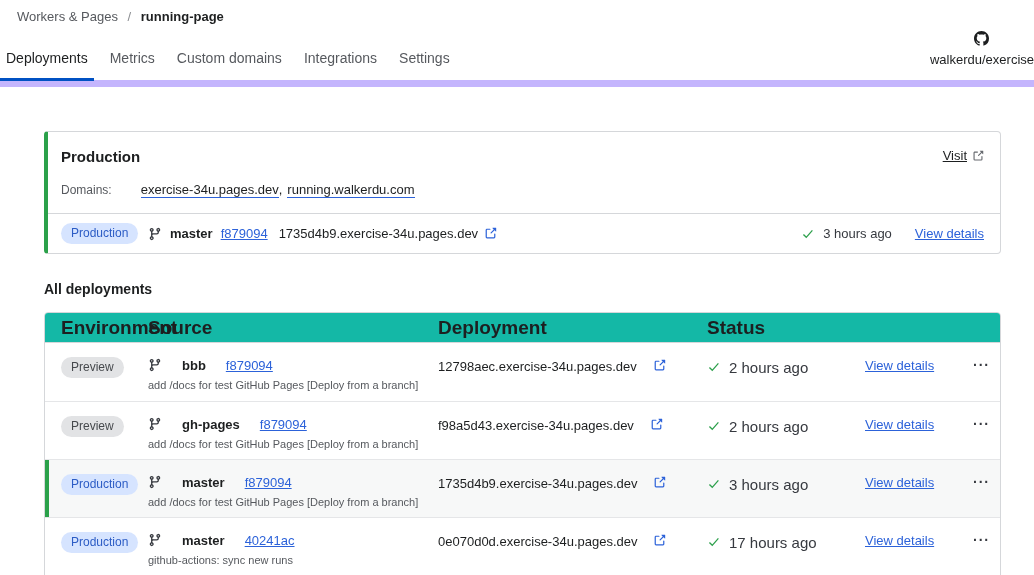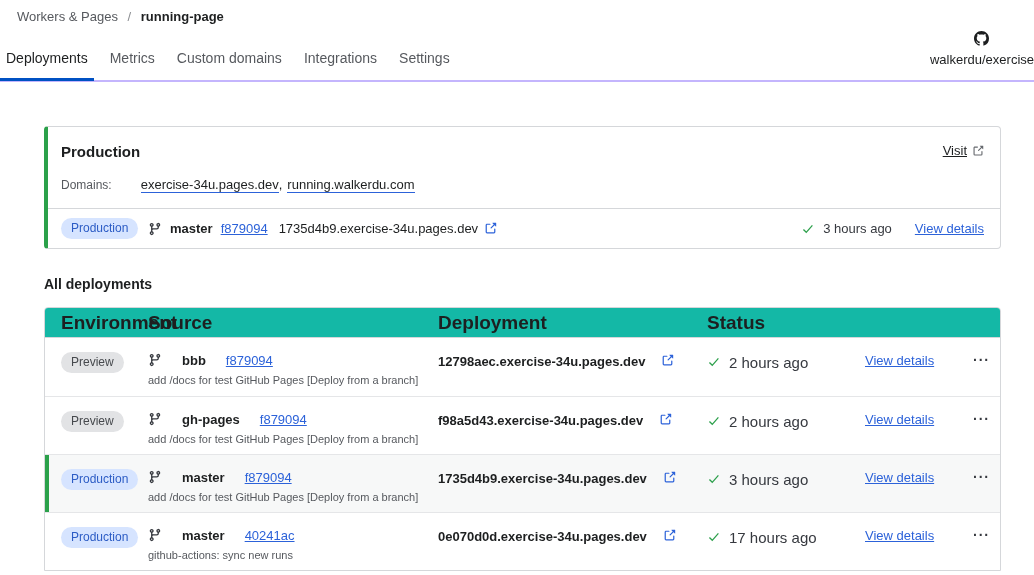--- a/index.html
+++ b/index.html
@@ -16,21 +16,21 @@
   
   .topbar { padding: 9px 0 0 17px; font-size: 13px; }
   .crumb-parent { color: #56595e; text-decoration: none; }
   .crumb-sep { color: #8b8d91; margin: 0 6px; }
   .crumb-current { font-weight: bold; color: #1d1f20; }
 
   
   .tabbar {
     display: flex;
     align-items: flex-end;
-    border-bottom: 2px solid #c4b5fd;
+    border-bottom: 7px solid #c4b5fd;
     margin-top: 7px;
     justify-content: flex-end;
   }
   .tab {
     padding: 9px 6px 12px 6px;
     margin-right: 10px;
     font-size: 14px;
     color: #56595e;
     cursor: pointer;
     border-bottom: 3px solid transparent;
@@ -141,21 +141,21 @@
     color: #1d1f20;
   }
   .trow { height: 58px; border-top: 1px solid #e5e6e8; background: #fff; }
   .trow:first-child { border-top: none; }
   .trow.current { background: #f7f8f8; box-shadow: inset 4px 0 0 #2ba14a; }
 
   .cell-env { padding-top: 14px; }
   .cell-source { padding-top: 13px; }
   .source-line { display: flex; align-items: center; gap: 20px; font-size: 13px; height: 18px; }
   .commit-msg { margin-top: 5px; font-size: 11px; color: #56595e; white-space: nowrap; }
-  .cell-deploy { padding-top: 16px; display: flex; align-items: flex-start; gap: 16px; font-size: 13px; font-weight: bold; }
+  .cell-deploy { padding-top: 16px; display: flex; align-items: flex-start; gap: 16px; font-size: 13px; }
   .cell-status { padding-top: 16px; display: flex; align-items: flex-start; gap: 8px; font-size: 15px; color: #36393f; }
   .cell-status svg { margin-top: 1px; }
   .cell-actions { padding-top: 15px; display: flex; justify-content: space-between; padding-right: 10px; font-size: 13px; align-items: flex-start; }
   .more-btn {
     color: #36393f; font-weight: bold; letter-spacing: 1px;
     cursor: pointer; font-size: 14px; line-height: 14px;
   }
 
   svg { flex: none; }
 </style>

